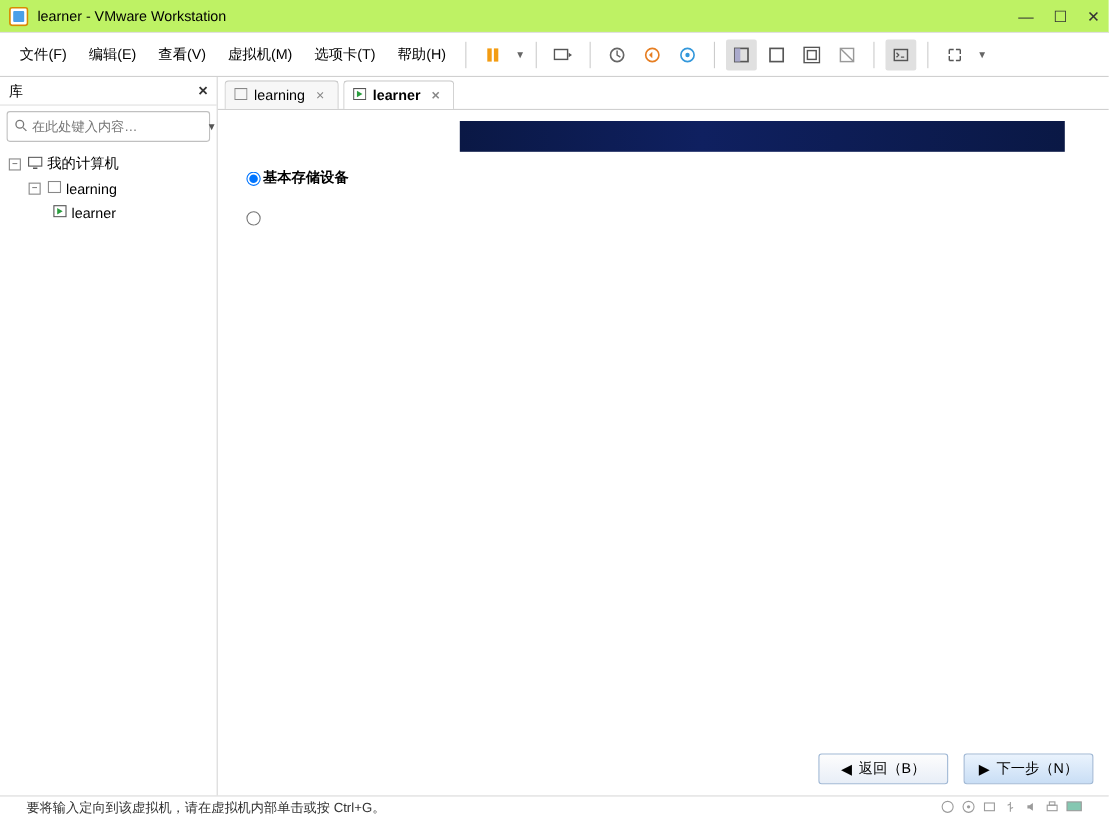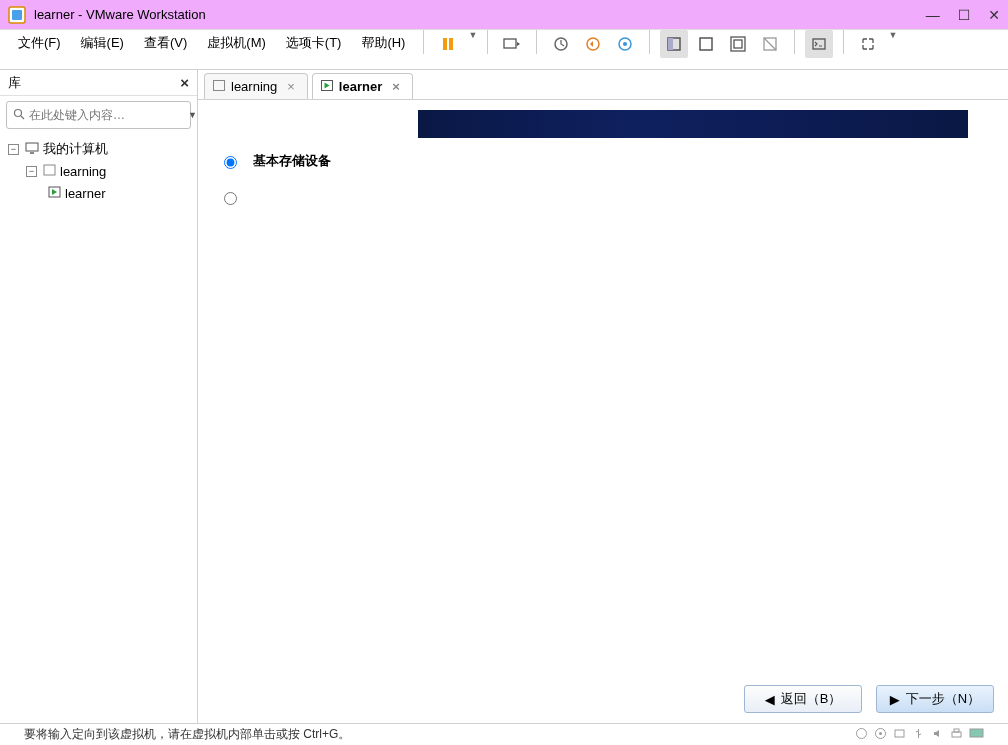--- a/index.html
+++ b/index.html
@@ -1,26 +1,26 @@
 <!DOCTYPE html>
 <html><head>
   <meta charset="utf-8">
   <style>
     * { box-sizing: border-box; margin: 0; padding: 0; }
     body { font-family: "Microsoft YaHei", "Segoe UI", Tahoma, sans-serif; font-size: 12px; background: #fff; width: 1008px; height: 745px; overflow: hidden; }
     
     
-    .titlebar { height: 30px; display: flex; align-items: center; padding: 0 8px; background: #f0abfc; border-bottom: 1px solid #e0e0e0; }
+    .titlebar { height: 30px; display: flex; align-items: center; padding: 0 8px; background: #bef264; border-bottom: 1px solid #e0e0e0; }
     .titlebar .app-icon { width: 18px; height: 18px; margin-right: 8px; }
     .titlebar .title-text { flex: 1; font-size: 13px; color: #000; }
     .titlebar .window-controls { display: flex; gap: 18px; }
     .titlebar .window-controls span { cursor: pointer; font-size: 14px; color: #333; }
     
     
-    .menubar-row { height: 40px; display: flex; align-items: flex-start; padding: 0 10px; border-bottom: 1px solid #d0d0d0; gap: 4px; }
+    .menubar-row { height: 40px; display: flex; align-items: center; padding: 0 10px; border-bottom: 1px solid #d0d0d0; gap: 4px; }
     .menu-item { padding: 4px 8px; font-size: 13px; color: #000; cursor: pointer; }
     .toolbar-sep { width: 1px; height: 24px; background: #ccc; margin: 0 6px; }
     .toolbar-btn { width: 28px; height: 28px; display: inline-flex; align-items: center; justify-content: center; cursor: pointer; border-radius: 2px; }
     .toolbar-btn.active { background: #e0e0e0; }
     .dropdown-caret { font-size: 9px; color: #666; margin-left: 2px; cursor: pointer; }
     
     
     .main-layout { display: flex; height: calc(745px - 30px - 40px - 22px); }
     
     
@@ -42,21 +42,21 @@
     .vm-tabs { height: 30px; display: flex; align-items: flex-end; padding: 2px 6px 0 6px; border-bottom: 1px solid #d0d0d0; gap: 4px; }
     .vm-tab { height: 26px; padding: 0 12px 0 8px; display: flex; align-items: center; gap: 6px; border: 1px solid #c8c8c8; border-bottom: none; border-radius: 4px 4px 0 0; background: #f7f7f7; cursor: pointer; font-size: 13px; }
     .vm-tab.active { background: #fff; font-weight: bold; }
     .tab-close { font-size: 13px; color: #888; cursor: pointer; margin-left: 4px; }
     
     .vm-content { flex: 1; padding: 10px 40px 10px 10px; position: relative; }
     .vm-banner { height: 28px; background: linear-gradient(to right, #0a1845, #0f2060 40%, #0a1845); margin: 0 0 14px 210px; }
     .installer-area { padding-left: 6px; }
     .installer-question { font-size: 13px; color: #000; margin-bottom: 12px; }
     .radio-group { margin-left: 10px; }
-    .radio-item { display: flex; align-items: flex-start; gap: 16px; margin-bottom: 18px; }
+    .radio-item { display: flex; align-items: flex-start; gap: 2px; margin-bottom: 18px; }
     .radio-item input[type=radio] { margin-top: 4px; }
     .radio-label { font-size: 13px; font-weight: bold; color: #000; }
     .radio-desc { font-size: 12px; color: #333; margin-top: 3px; line-height: 1.6; max-width: 620px; }
     
     .nav-buttons { position: absolute; bottom: 10px; right: 14px; display: flex; gap: 14px; }
     .nav-btn { min-width: 118px; height: 28px; border: 1px solid #9fb7d4; border-radius: 3px; background: linear-gradient(#fdfdfd, #e8eef7); display: flex; align-items: center; justify-content: center; gap: 6px; cursor: pointer; font-size: 13px; color: #000; }
     .nav-btn.primary { background: linear-gradient(#eaf3fd, #c9def5); }
     
     
     .statusbar { height: 22px; display: flex; align-items: center; padding: 0 24px; border-top: 1px solid #d0d0d0; font-size: 12px; color: #333; justify-content: space-between; }

